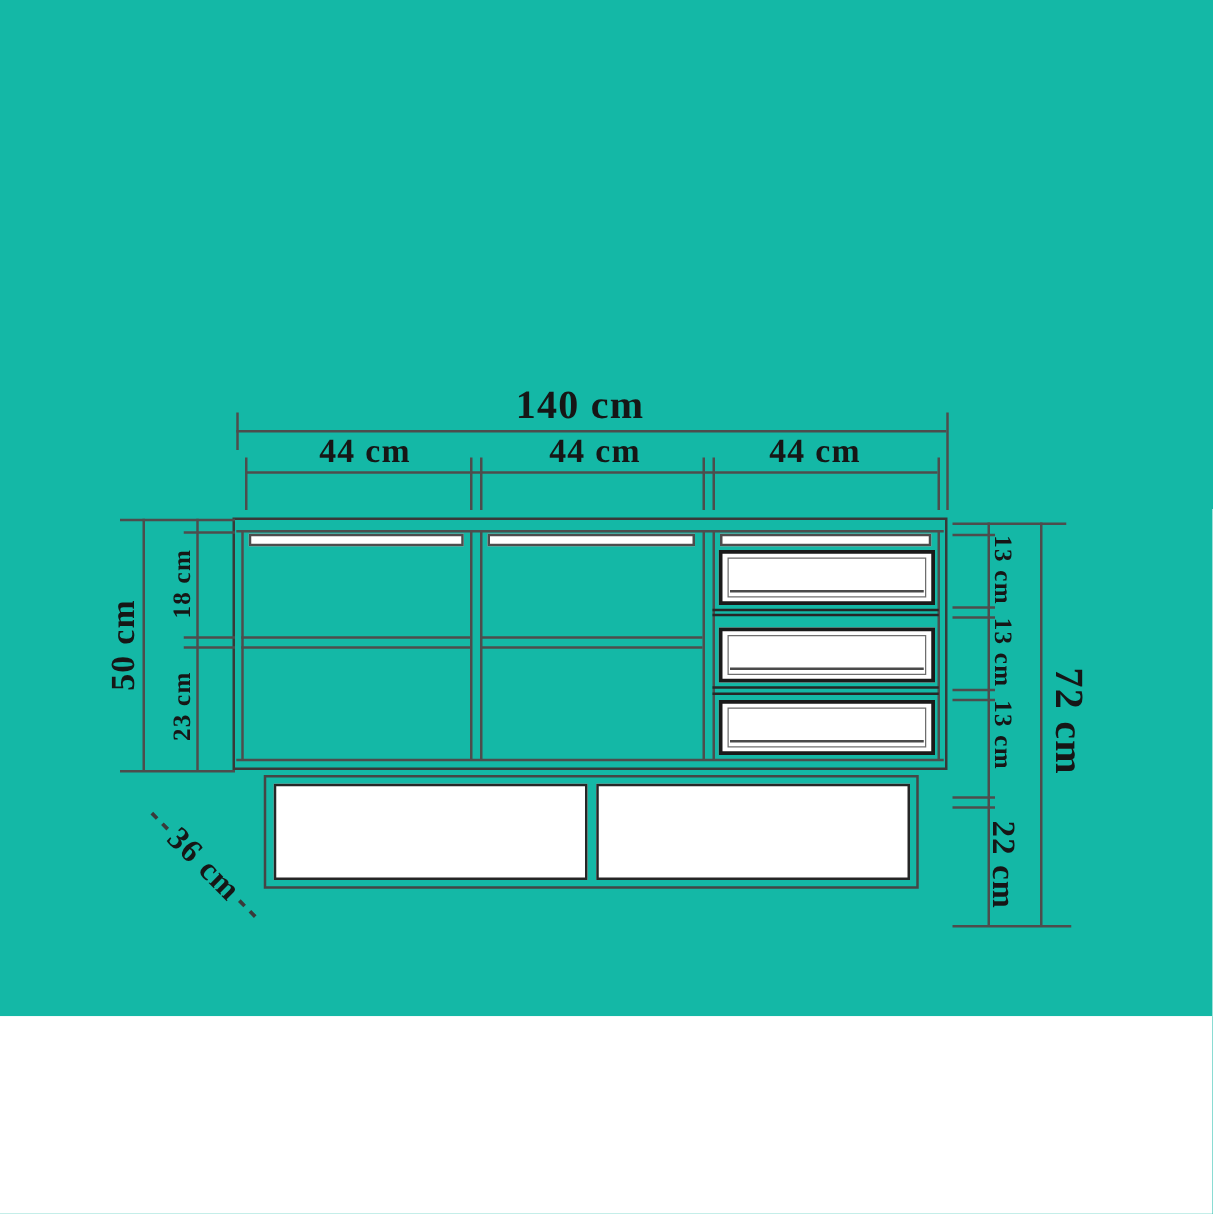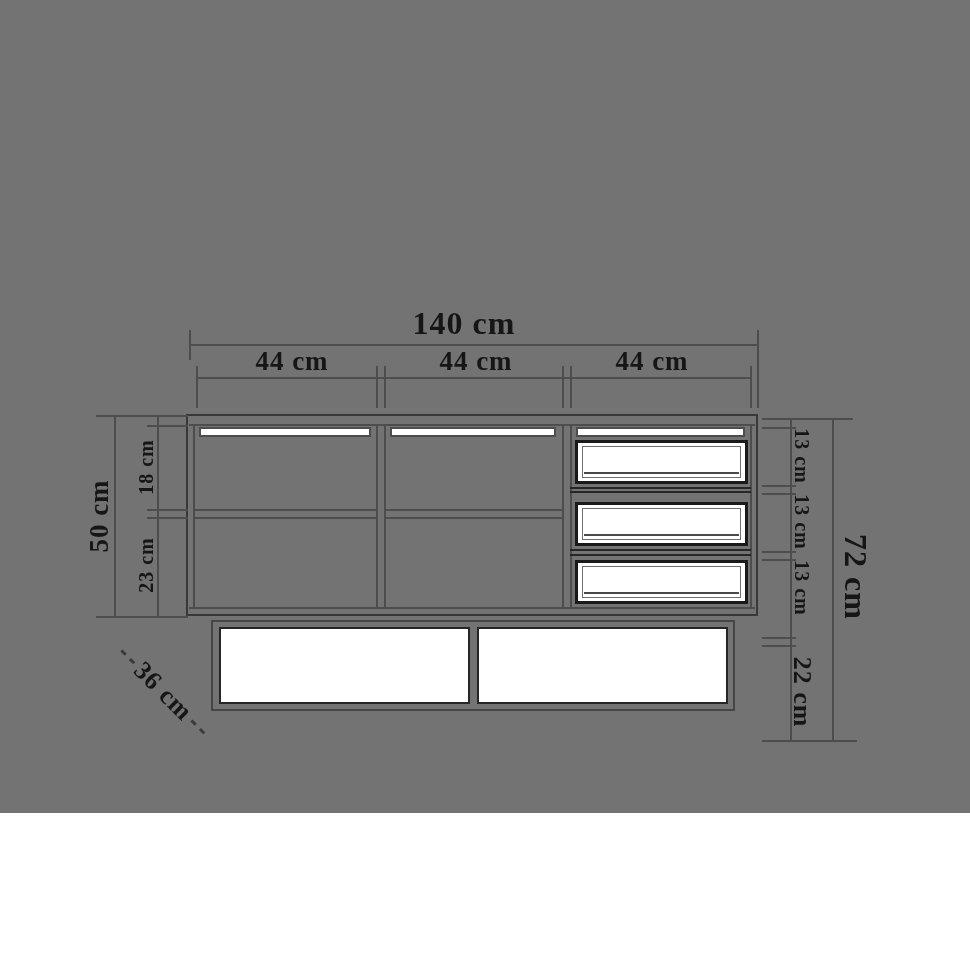--- a/index.html
+++ b/index.html
@@ -1,19 +1,19 @@
 <!DOCTYPE html>
 <html><head>
 <meta charset="utf-8">
 <style>
   * { margin:0; padding:0; box-sizing:border-box; }
   html,body { background:#ffffff; }
   .canvas {
     position:relative; width:970px; height:813px;
-    background:#737373; overflow:hidden;
+    background:#14b8a6; overflow:hidden;
     font-family:"Liberation Serif","DejaVu Serif",serif;
   }
   
   .hl { position:absolute; height:2px; background:#4d4d4d; }
   .vl { position:absolute; width:2px;  background:#4d4d4d; }
   .hl.thin { height:1.5px; } .vl.thin { width:1.5px; }
   .hl.dark { background:#262626; }
   
   .box { position:absolute; background:transparent; }
   .body-outer { border:2px solid #383838; }

